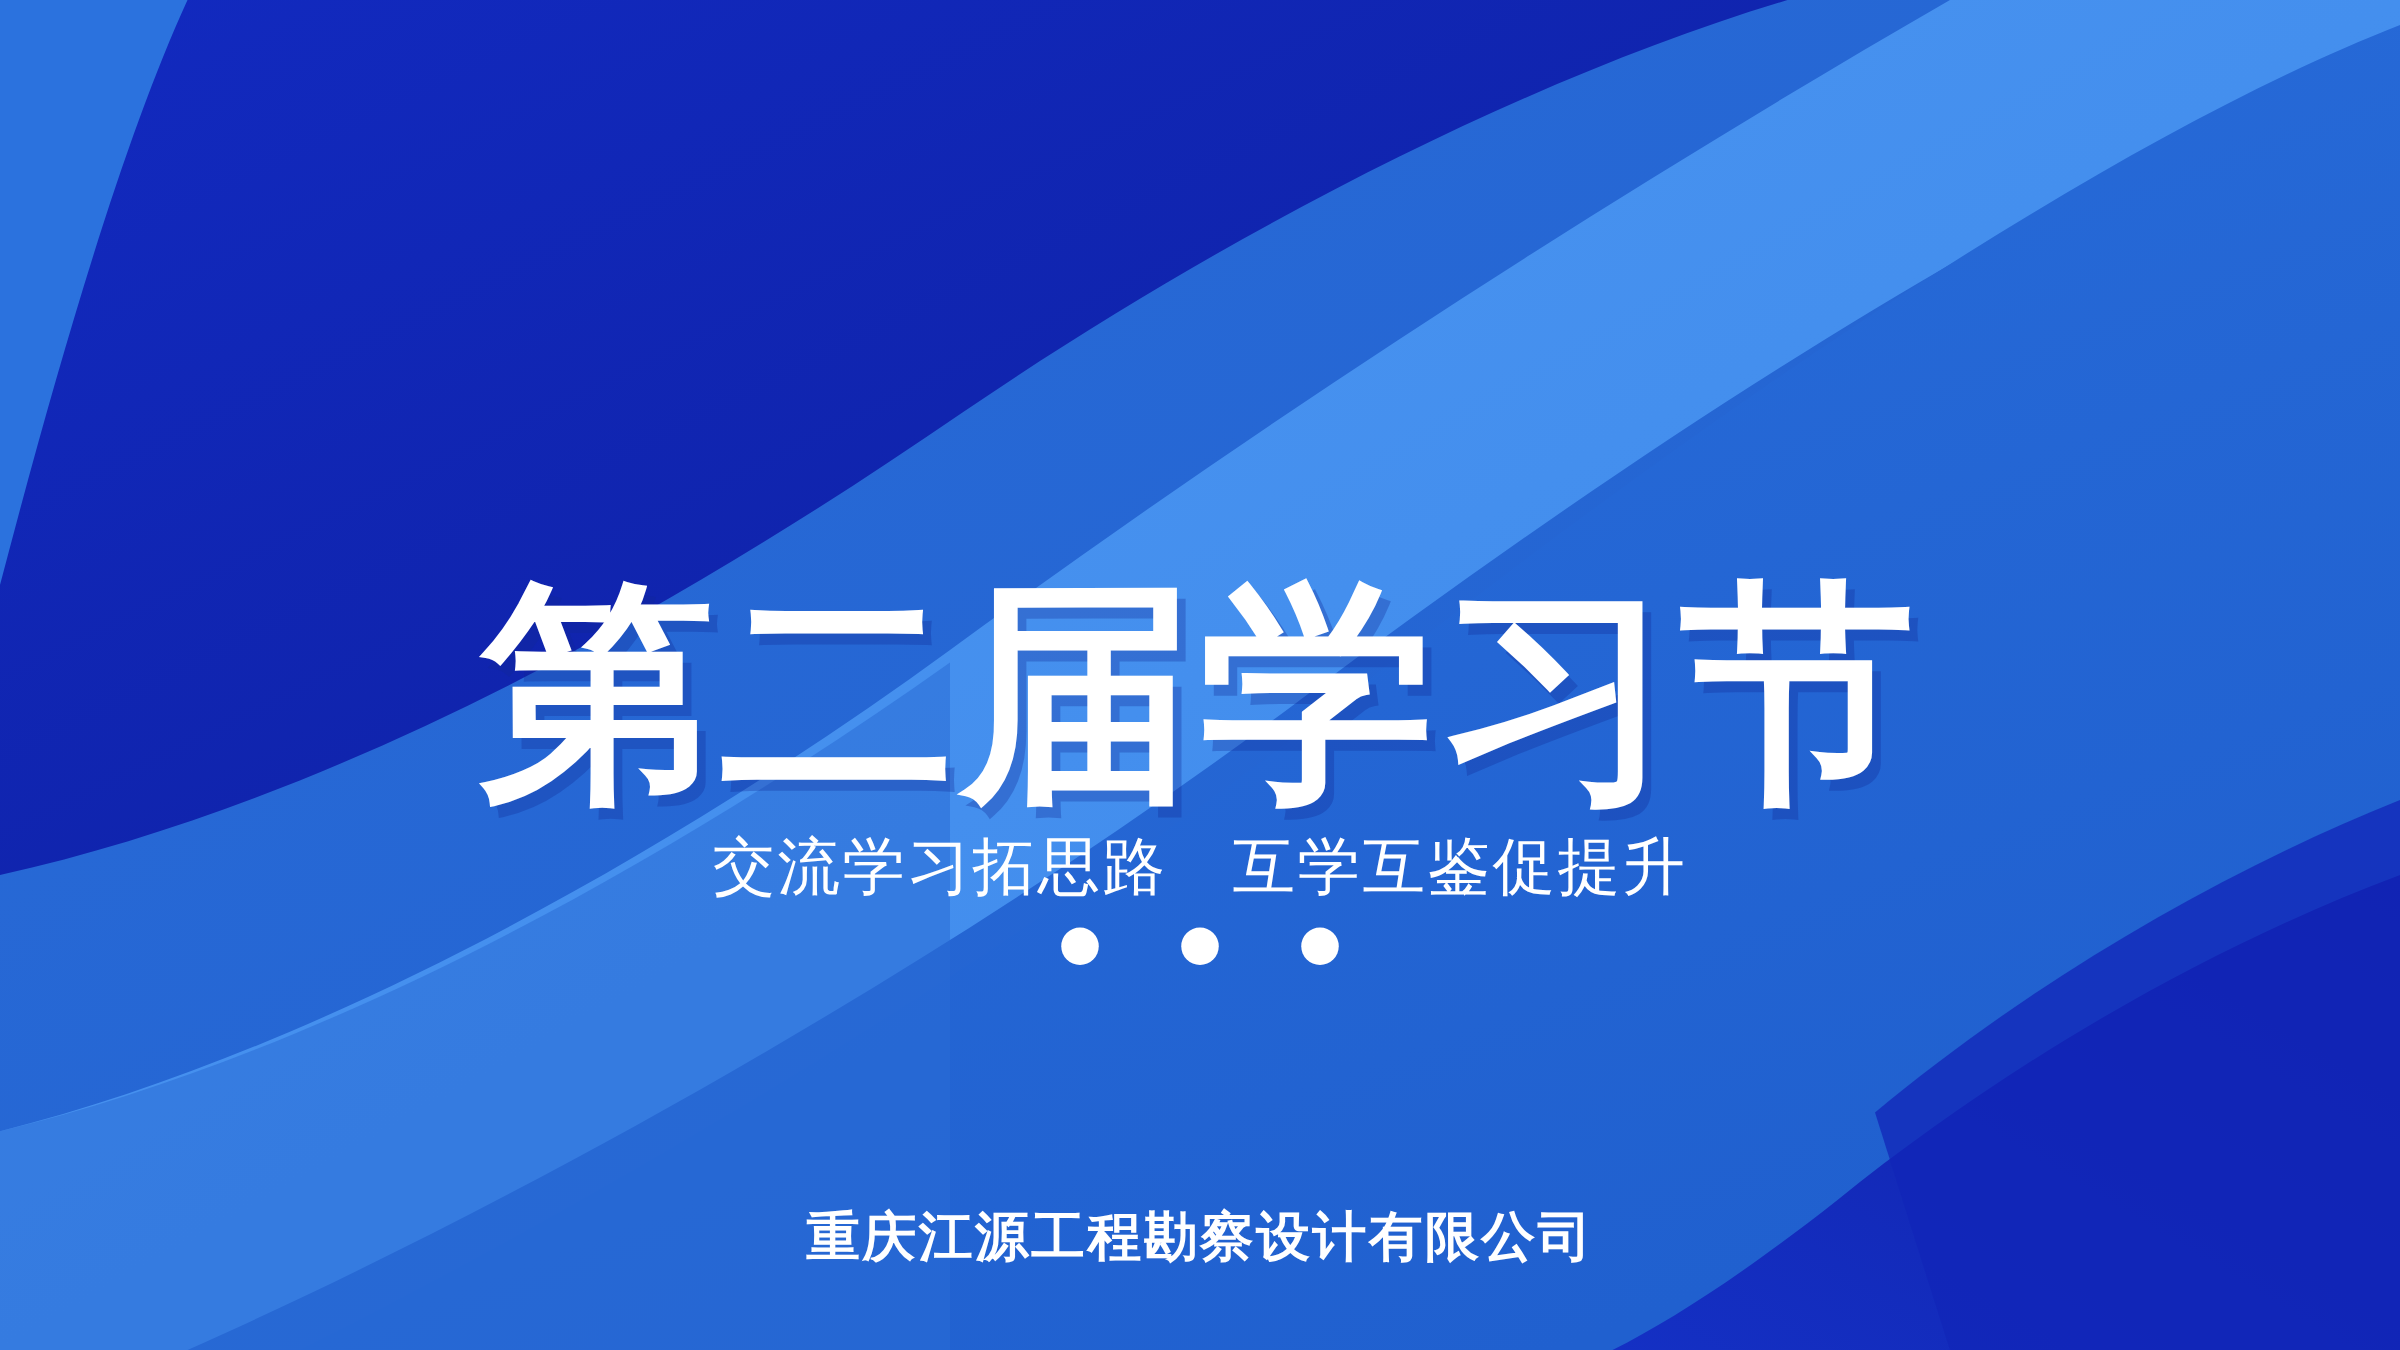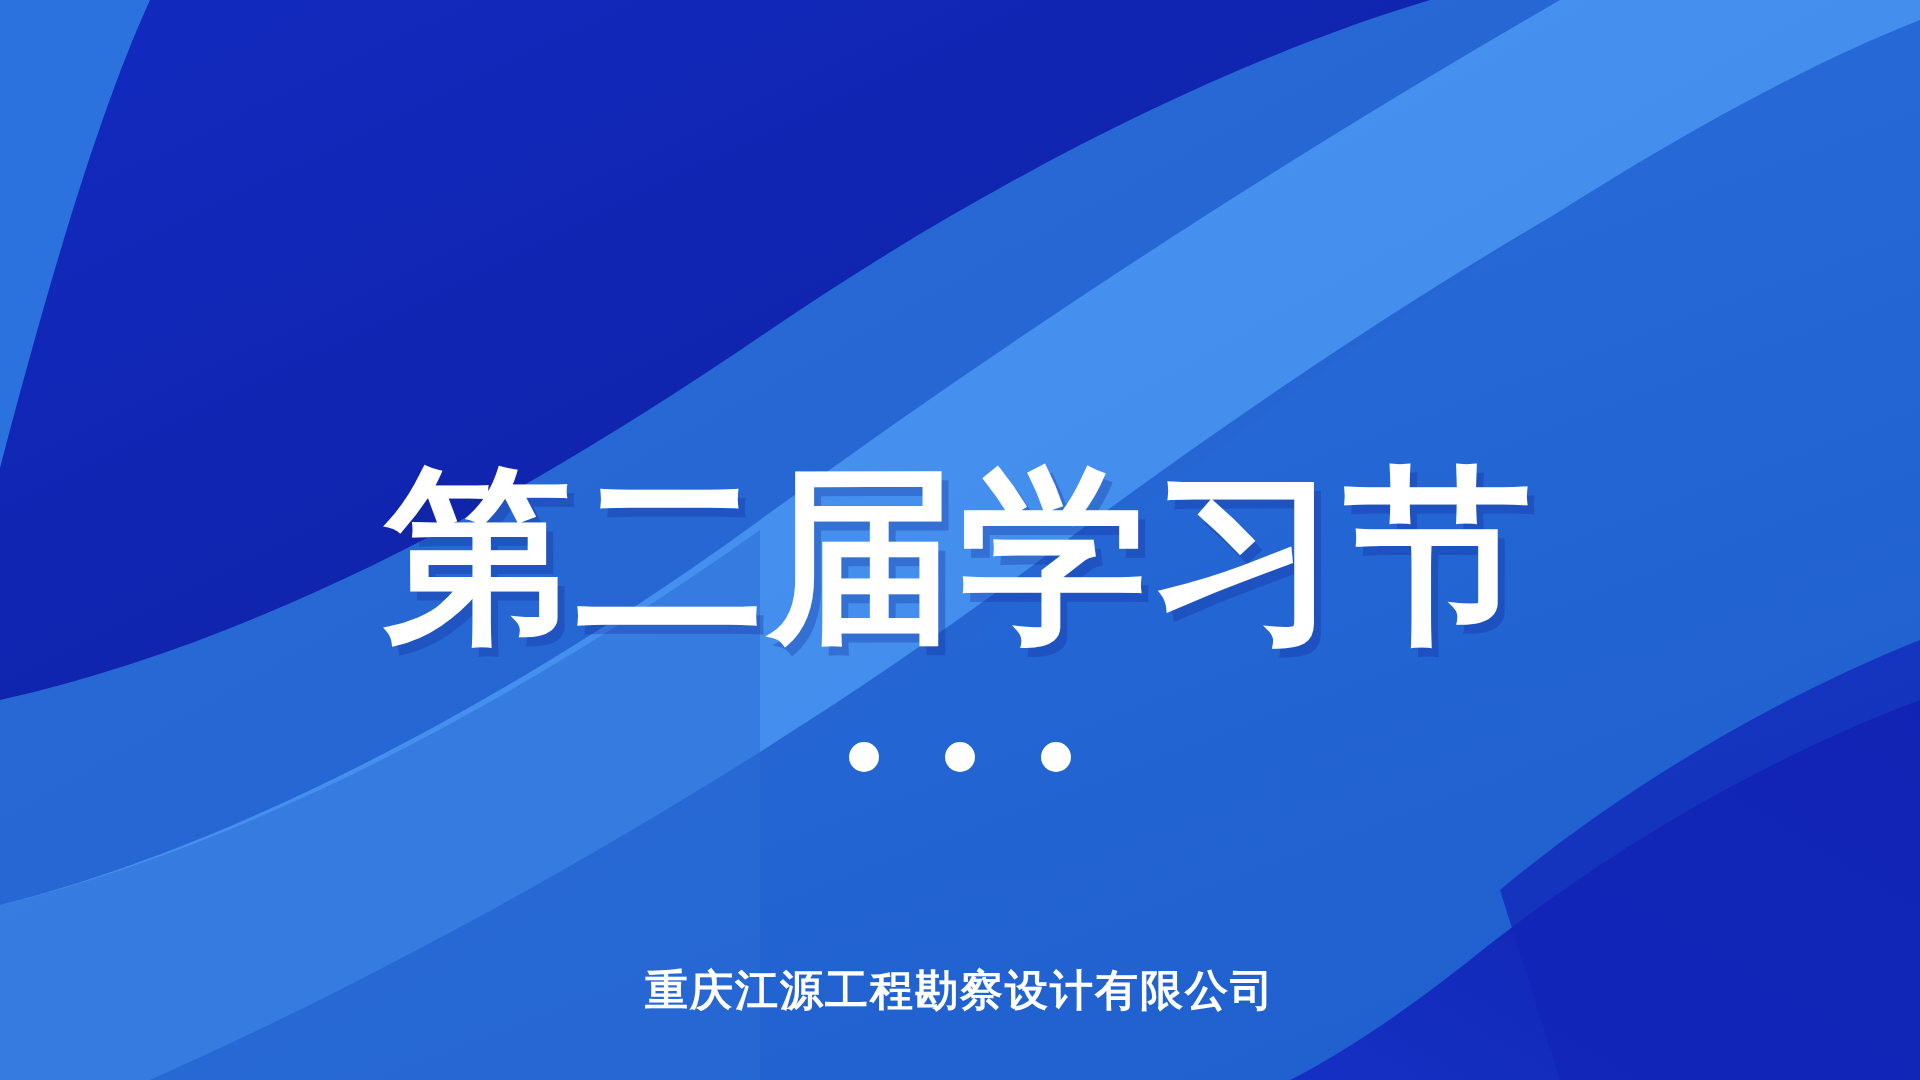--- a/index.html
+++ b/index.html
@@ -134,20 +134,21 @@
 
     <path d="M1920,700 C1760,760 1600,855 1470,960 C1400,1015 1340,1055 1290,1080 L1920,1080 Z" fill="url(#gNavy2)"></path>
 
     <path d="M1920,640 C1770,700 1620,790 1500,890 L1560,1080 L1920,1080 Z" fill="#1226b8" opacity="0.75"></path>
   </svg>
 
   <div class="content">
 
     <h1 class="title">第二届学习节</h1>
 
+    <p class="subtitle">交流学习拓思路　互学互鉴促提升</p>
 
     <div class="dots">
       <span class="dot"></span>
       <span class="dot"></span>
       <span class="dot"></span>
     </div>
 
     <p class="company">重庆江源工程勘察设计有限公司</p>
 
   </div>

